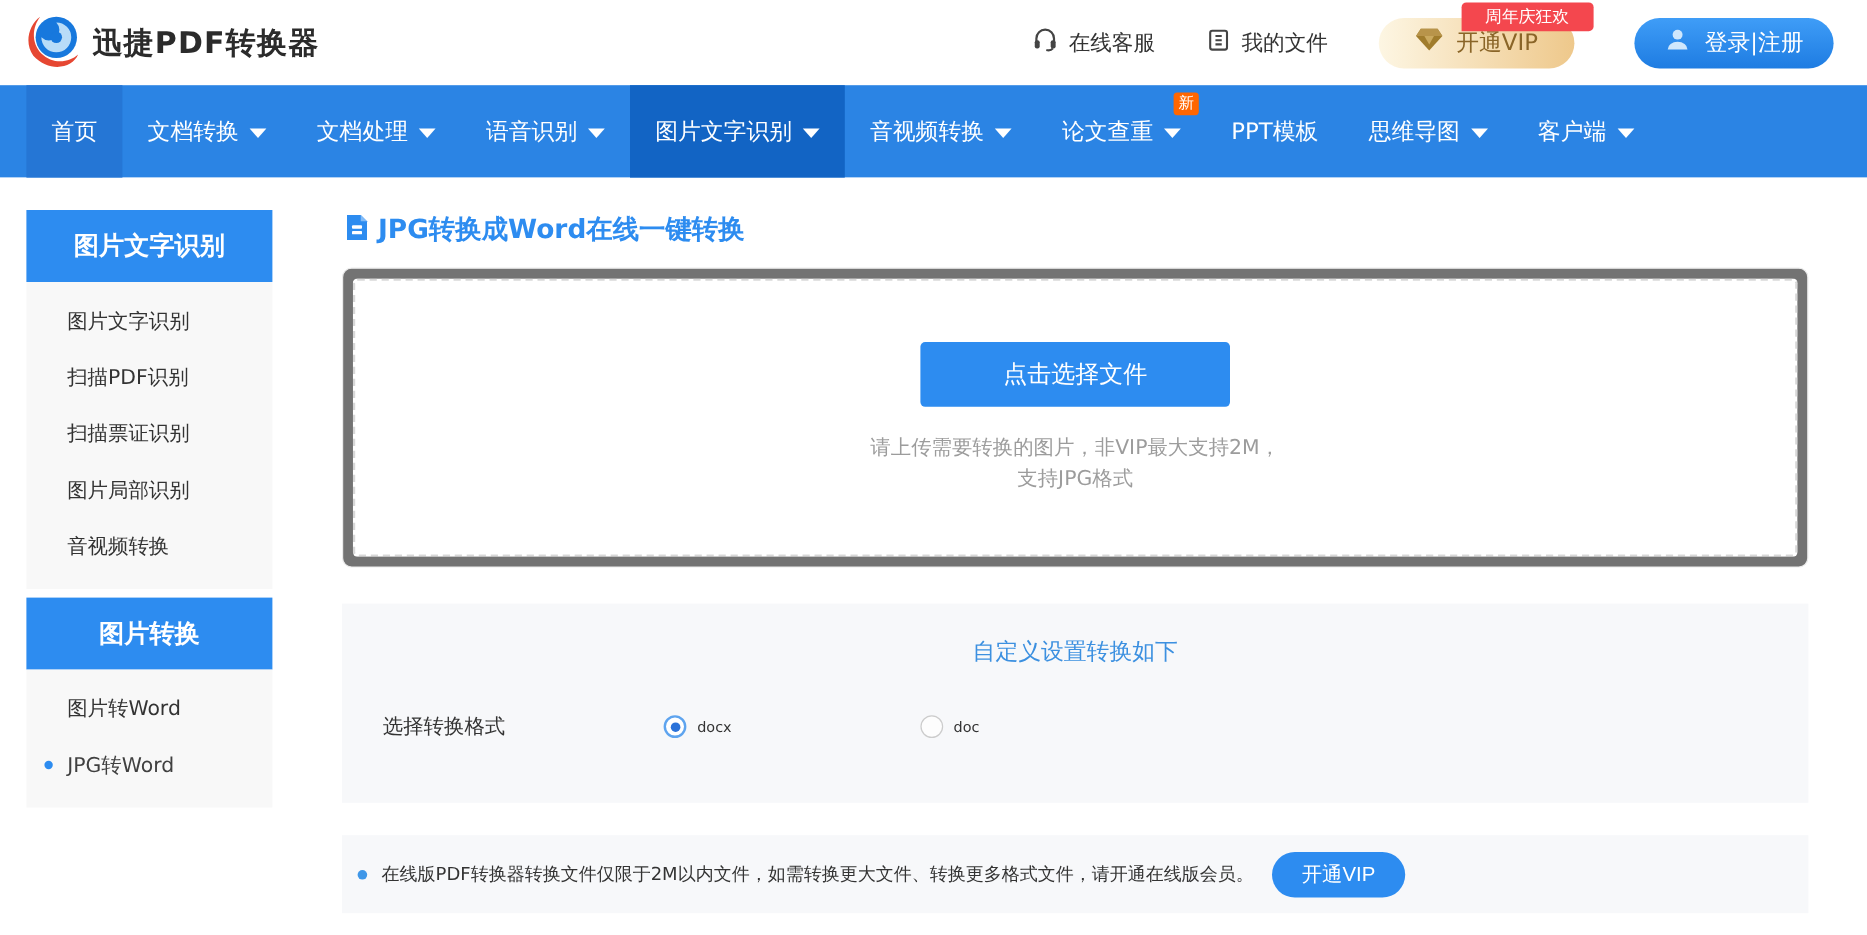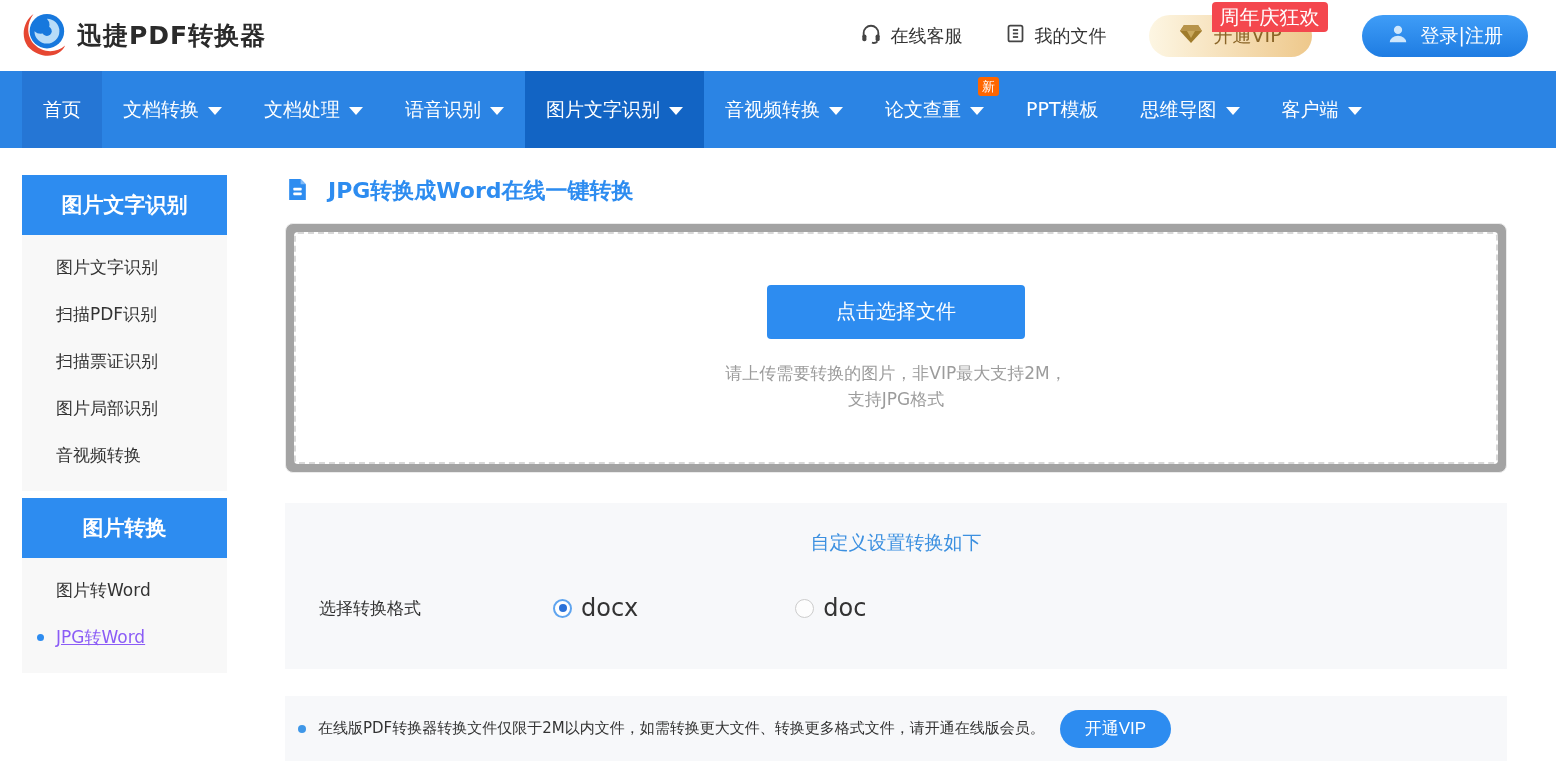--- a/index.html
+++ b/index.html
@@ -11,21 +11,21 @@
          padding:0 28px 0 22px; background:#fff; }
   .logo { display:flex; align-items:center; gap:9px; cursor:pointer;text-align:center; }
   .logo-text { font-size:25px; font-weight:bold; color:#2b2b2b; letter-spacing:1px; }
   .top-right { display:flex; align-items:center; }
   .hlink { display:flex; align-items:center; gap:9px; font-size:18px; color:#333;
            margin-right:42px; cursor:pointer; }
   .vip-btn { position:relative; display:flex; align-items:center; gap:11px; height:42px;
              padding:0 30px; border-radius:21px; margin-right:50px; cursor:pointer;
              background:linear-gradient(90deg,#fdf6e3,#eec88b); color:#8a6528; font-size:19px; }
   .vip-badge { position:absolute; top:-13px; right:-16px; background:#f4474e; color:#fff;
-               font-size:20px; line-height:1; padding:5px 8px; border-radius:4px 4px 4px 0; }
+               font-size:14px; line-height:1; padding:5px 20px; border-radius:4px 4px 4px 0; }
   .login-btn { display:flex; align-items:center; gap:12px; height:42px; padding:0 25px;
                border-radius:21px; background:linear-gradient(180deg,#3f9df7,#1e7ce2);
                color:#fff; font-size:19px; cursor:pointer; }
 
   
   .mainnav { height:77px; background:#2b84e4; display:flex; align-items:stretch; padding-left:22px; }
   .nav-item { position:relative; display:flex; align-items:center; gap:9px; padding:0 21px;
               color:#fff; font-size:19px; cursor:pointer; white-space:nowrap; }
   .nav-item.home { background:#2576d5; }
   .nav-item.active { background:#1264c4; }
@@ -35,49 +35,49 @@
                font-size:13px; line-height:1; padding:3px 4px; border-radius:3px; }
 
   
   .content { display:flex; align-items:flex-start; background:#fff; }
   .sidebar { width:205px; flex:none; margin:27px 0 0 22px; }
   .side-header { height:60px; background:#2d8cf0; color:#fff; font-size:21px; font-weight:bold;
                  display:flex; align-items:center; justify-content:center; }
   .side-list { background:#f8f8f8; padding:9px 0 12px; }
   .side-item { position:relative; height:47px; display:flex; align-items:center;
                padding-left:34px; font-size:17px; color:#333; cursor:pointer; }
-  .side-item.active { color:#8b5cf6;text-decoration:underline; }
+  .side-item.active { color:#404040; }
   .side-item .dot { position:absolute; left:15px; width:7px; height:7px; border-radius:50%;
                     background:#2d8cf0; }
   .side-gap { height:7px; background:#fff; }
 
   .main { flex:1; min-width:0; margin:28px 49px 0 58px; }
-  .page-title { display:flex; align-items:center; gap:18px; margin-bottom:17px; }
+  .page-title { display:flex; align-items:center; gap:5px; margin-bottom:17px; }
   .page-title h1 { font-size:22px; color:#2d8cf0; font-weight:bold; }
 
-  .upload-outer { height:250px; border:1px solid #ebebeb; border-radius:8px; padding:8px; background:#a3a3a3; }
+  .upload-outer { height:250px; border:1px solid #ebebeb; border-radius:8px; padding:8px; background:#737373; }
   .upload-inner { height:100%; border:2px dashed #d8d8d8; border-radius:4px; background:#fff;
                   display:flex; flex-direction:column; align-items:center; justify-content:center; }
   .choose-btn { width:258px; height:54px; background:#2d8cf0; color:#fff; font-size:20px;
                 border:none; border-radius:4px; cursor:pointer; }
   .upload-hint { margin-top:21px; text-align:center; color:#9c9c9c; font-size:17px; line-height:26px; }
 
   .settings { margin-top:30px; height:166px; background:#f7f8fa; padding-top:27px; }
   .settings-title { text-align:center; color:#3c90e0; font-size:19px; }
   .settings-row { display:flex; align-items:center; margin-top:38px; padding-left:34px; }
   .format-label { font-size:17px; color:#333; width:132px; }
   .radio-opt { display:flex; align-items:center; gap:9px; cursor:pointer; }
   .radio-opt.first { margin-left:102px; }
   .radio-opt.second { margin-left:157px; }
   .radio { width:19px; height:19px; border-radius:50%; position:relative; }
   .radio.checked { border:2px solid #5ea4ef; background:#fff; }
   .radio.checked::after { content:""; position:absolute; left:3.5px; top:3.5px; width:8px; height:8px;
                           border-radius:50%; background:#2b72d9; }
   .radio.unchecked { border:1px solid #ccc; background:#fdfdfd; }
-  .opt-label { font-size:24px; color:#333; }
+  .opt-label { font-size:12px; color:#333; }
 
   .note { margin-top:27px; height:65px; background:#f7f8fa; display:flex; align-items:center;
           padding:0 18px 0 13px; }
   .note-dot { width:8px; height:8px; border-radius:50%; background:#3f97e8; margin-right:12px; flex:none; }
   .note-text { font-size:15px; color:#333; white-space:nowrap; }
   .note-vip-btn { margin-left:15px; height:38px; padding:0 25px; border-radius:19px;
                   background:#2d8cf0; color:#fff; font-size:17px; border:none; cursor:pointer; flex:none; }
 </style>
 </head>
 <body>

